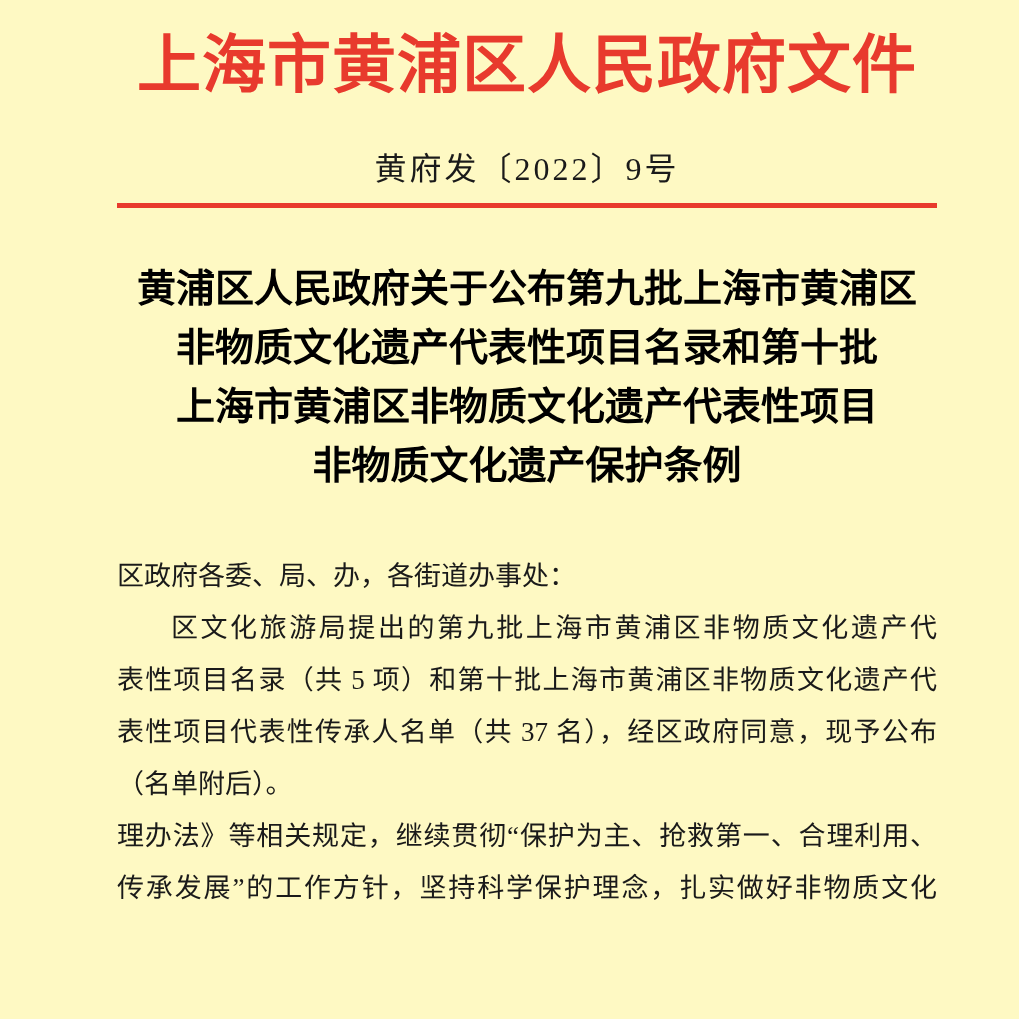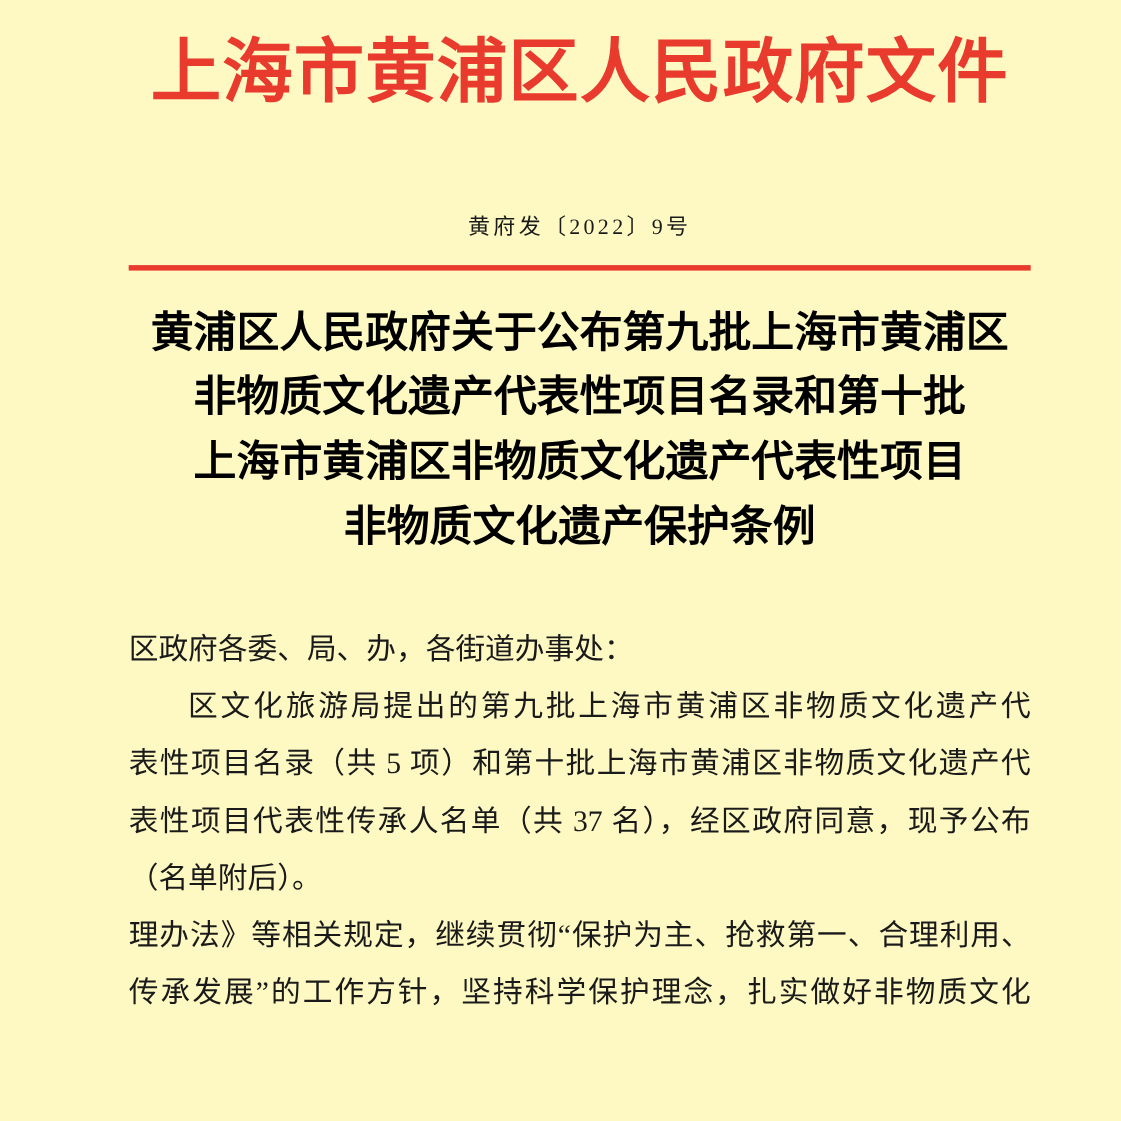--- a/index.html
+++ b/index.html
@@ -23,36 +23,36 @@
     margin-top: 24px;
     font-size: 64px;
     line-height: 84px;
     font-weight: bold;
     letter-spacing: 1px;
     text-align: center;
     color: var(--accent, #e83a2d);
     white-space: nowrap;
   }
   .doc-number {
-    margin-top: 84px;
-    font-size: 20px;
+    margin-top: 46px;
+    font-size: 32px;
     line-height: 30px;
     letter-spacing: 3px;
     text-align: center;
     color: #1a1a1a;
     white-space: nowrap;
   }
   .red-divider {
     margin-top: 19px;
     height: 5px;
     width: 100%;
     background: var(--accent, #e83a2d);
   }
   .doc-title {
-    margin-top: 27px;
+    margin-top: 51px;
     font-size: 39px;
     line-height: 59px;
     font-weight: bold;
     text-align: center;
     color: #000000;
   }
   .doc-title .title-line { white-space: nowrap; }
   .doc-body {
     margin-top: 55px;
     font-size: 27px;

